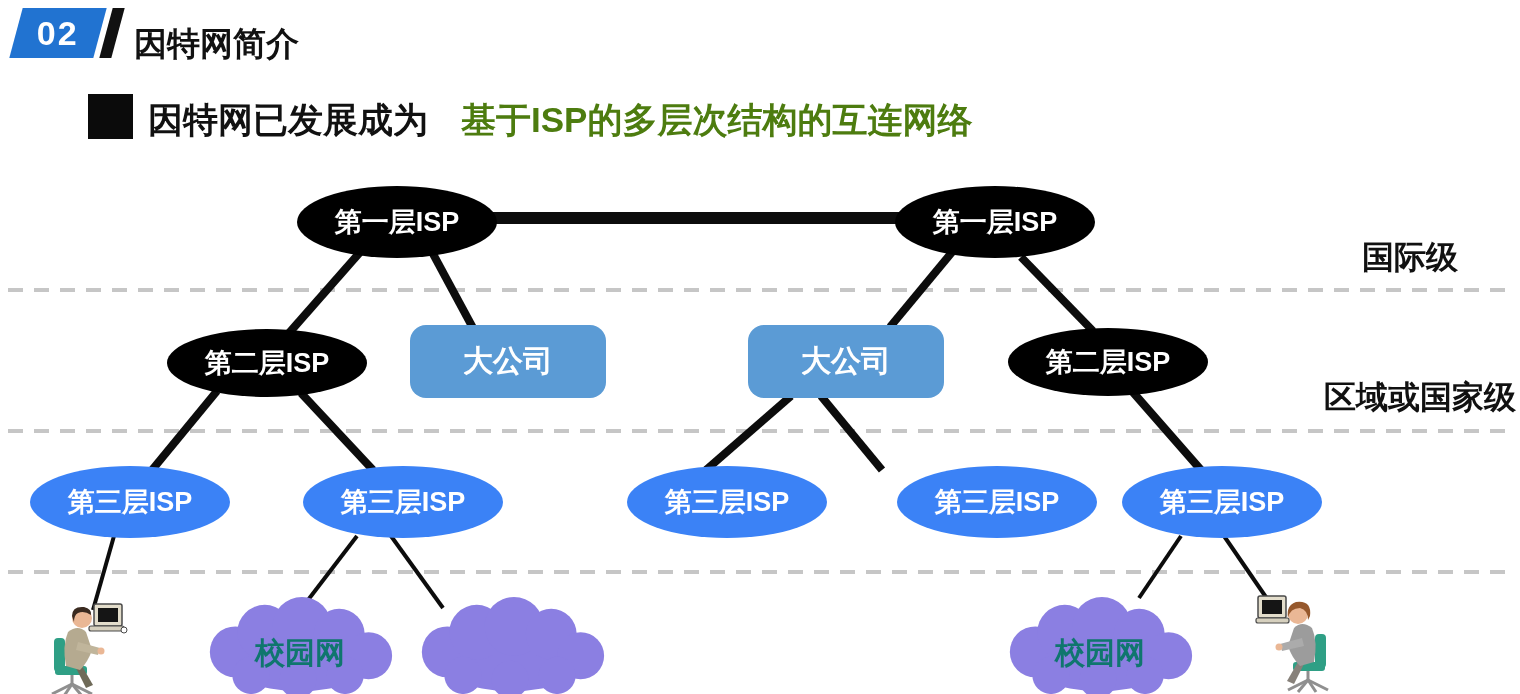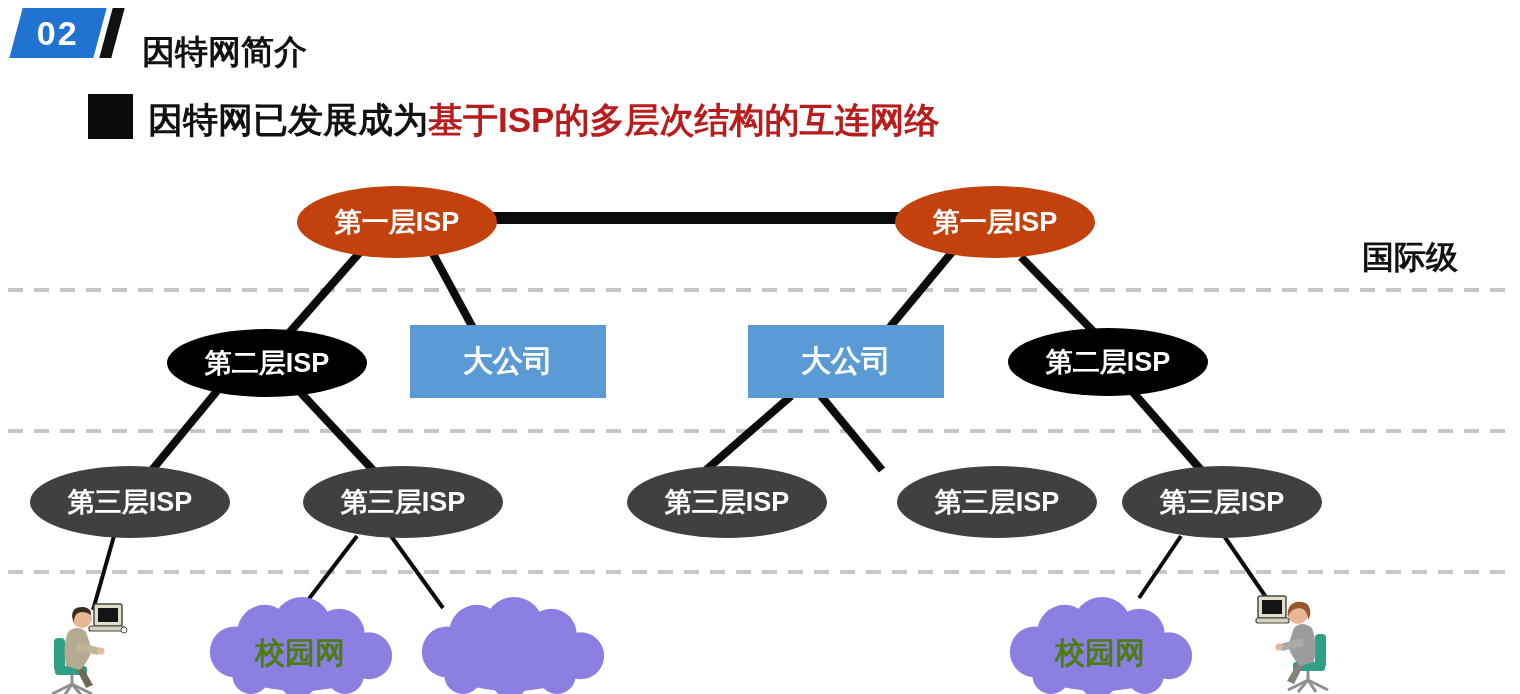--- a/index.html
+++ b/index.html
@@ -13,58 +13,58 @@
     transform:skewX(-15deg);display:flex;align-items:center;justify-content:center;
   }
   .badge-blue span{
     transform:skewX(15deg);color:#fff;font-size:34px;font-weight:bold;letter-spacing:2px;
   }
   .badge-slash{
     position:absolute;left:106px;top:8px;width:12px;height:50px;background:#111;
     transform:skewX(-15deg);
   }
   .slide-title{
-    position:absolute;left:130px;top:18px;margin:12px;font-size:33px;font-weight:bold;color:#111;
+    position:absolute;left:130px;top:18px;margin:4px;font-size:33px;font-weight:bold;color:#111;
   }
   
   .bullet-square{position:absolute;left:88px;top:94px;width:45px;height:45px;background:#0b0b0b;}
   .bullet-text{
     position:absolute;left:148px;top:97px;margin:0;font-size:35px;font-weight:bold;color:#111;
     white-space:nowrap;
   }
-  .bullet-text .red{color:#b91c1c;}
+  .bullet-text .red{color:#4d7c0f;margin-left:33px;}
   
   .dashed{
     position:absolute;left:8px;right:8px;height:4px;z-index:1;
     background:repeating-linear-gradient(90deg,#c6c6c6 0 15px,transparent 15px 26px);
   }
   .d1{top:288px}.d2{top:429px}.d3{top:570px}
   
   .connectors{position:absolute;left:0;top:0;width:1520px;height:694px;z-index:2;}
   
   .node{
     position:absolute;z-index:3;display:flex;align-items:center;justify-content:center;
-    color:#fff;font-weight:bold;font-size:27px;white-space:nowrap;
+    color:#fff;font-weight:bold;font-size:27px;white-space:nowrap;border-radius:16px;
   }
   .ellipse{border-radius:50%;}
-  .tier1{background:#c2410c;width:200px;height:72px;}
+  .tier1{background:#000000;width:200px;height:72px;}
   .tier2{background:#000000;width:200px;height:68px;}
-  .tier3{background:#404040;width:200px;height:72px;}
+  .tier3{background:#3b82f6;width:200px;height:72px;}
   .company{background:#5b9bd5;width:196px;height:73px;font-size:30px;}
   
   .t1a{left:297px;top:186px}.t1b{left:895px;top:186px}
   .t2a{left:167px;top:329px}.t2b{left:1008px;top:328px}
   .coa{left:410px;top:325px}.cob{left:748px;top:325px}
   .t3a{left:30px;top:466px}.t3b{left:303px;top:466px}.t3c{left:627px;top:466px}
   .t3d{left:897px;top:466px}.t3e{left:1122px;top:466px}
   
   .cloud{position:absolute;width:196px;height:98px;z-index:3;}
   .cloud svg{position:absolute;left:0;top:0;width:100%;height:100%;}
   .cloud span{
-    position:absolute;left:0;right:0;top:36px;text-align:center;color:#4d7c0f;
+    position:absolute;left:0;right:0;top:36px;text-align:center;color:#0f766e;
     font-size:30px;font-weight:bold;z-index:4;
   }
   .cl1{left:202px;top:597px}.cl2{left:414px;top:597px}.cl3{left:1002px;top:597px}
   
   .level-label{
     position:absolute;z-index:3;font-size:32px;font-weight:bold;color:#111;white-space:nowrap;
     text-align:center;
     margin-top:32px;
   }
   .lv1{left:1340px;top:204px;width:140px}
@@ -173,20 +173,21 @@
         <circle cx="170" cy="60" r="24"></circle>
           <circle cx="50" cy="80" r="19"></circle>
         <circle cx="98" cy="84" r="19"></circle>
           <circle cx="146" cy="80" r="19"></circle>
       </g>
     </svg>
     <span>校园网</span>
   </div>
 
   <div class="level-label lv1">国际级</div>
+  <div class="level-label lv2">区域或国家级</div>
 
   <div class="person pl">
     <svg viewBox="0 0 100 115">
       <g stroke="#8f8f8f" stroke-width="3" fill="none">
         <path d="M44 92 L44 102"></path>
           <path d="M44 102 L24 112"></path>
           <path d="M44 102 L64 112"></path>
         <path d="M44 102 L36 114"></path>
           <path d="M44 102 L54 114"></path>
       </g>

